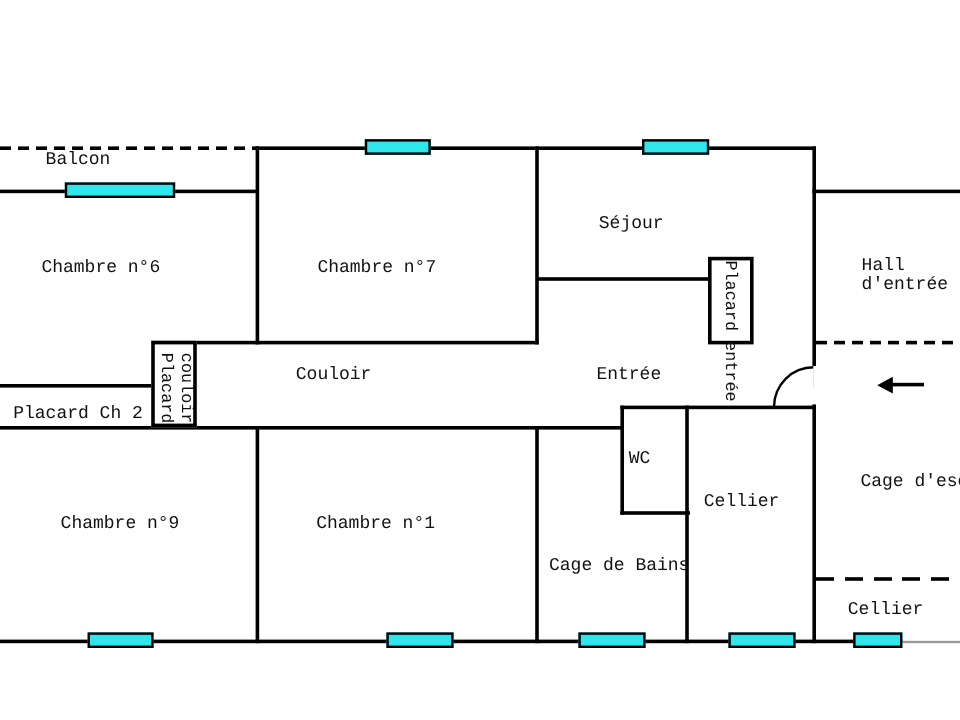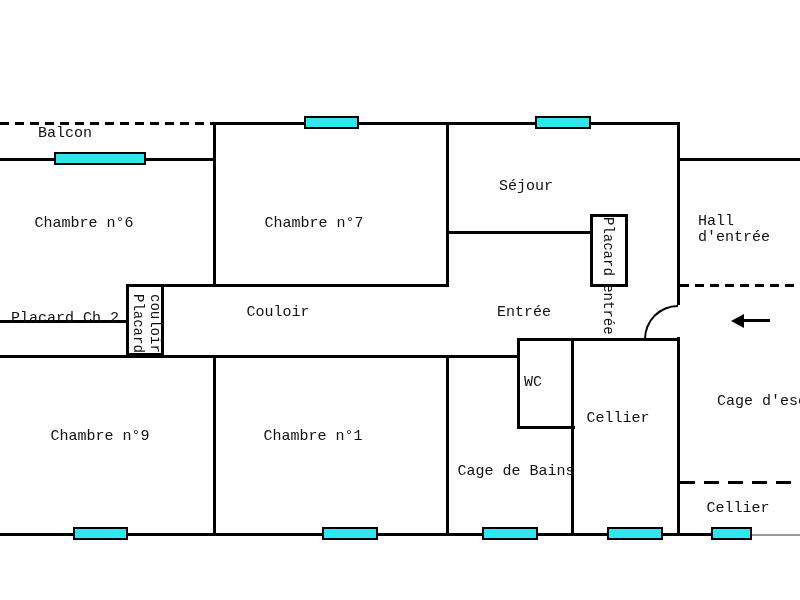--- a/index.html
+++ b/index.html
@@ -18,21 +18,21 @@
   .arc{position:absolute;left:644px;top:305px;width:34px;height:34px;box-sizing:border-box;
        border-top:2px solid var(--wall,#000);border-left:2px solid var(--wall,#000);
        border-top-left-radius:100% 100%;}
   .arrow-head{position:absolute;left:731px;top:314px;width:0;height:0;
        border-top:7px solid transparent;border-bottom:7px solid transparent;
        border-right:13px solid var(--wall,#000);}
   .arrow-tail{position:absolute;left:743px;top:319px;width:27px;height:3px;background:var(--wall,#000);}
   .lbl{position:absolute;font-size:15px;line-height:18px;color:var(--text,#111);
        white-space:nowrap;transform:translateX(-50%);}
   .lbl-left{position:absolute;font-size:15px;line-height:16px;color:var(--text,#111);white-space:nowrap;}
-  .lbl-left span{display:block;}
+  .lbl-left span{display:block;margin-left:20px;}
   .vtext{position:absolute;writing-mode:vertical-rl;font-size:14px;color:var(--text,#111);
        white-space:nowrap;}
   .vbox-text{left:127px;top:290px;width:36px;height:66px;text-align:center;line-height:17px;}
   .vbox-text span{display:block;}
 </style>
 </head>
 <body>
 
 <div class="plan">
 
@@ -80,21 +80,21 @@
   <div class="lbl" style="left:65px;top:125px;">Balcon</div>
   <div class="lbl" style="left:84px;top:215px;">Chambre n°6</div>
   <div class="lbl" style="left:314px;top:215px;">Chambre n°7</div>
   <div class="lbl" style="left:526px;top:178px;">Séjour</div>
   <div class="lbl-left" style="left:698px;top:214px;">
     <span>Hall</span>
     <span>d'entrée</span>
   </div>
   <div class="lbl" style="left:278px;top:304px;">Couloir</div>
   <div class="lbl" style="left:524px;top:304px;">Entrée</div>
-  <div class="lbl" style="left:65px;top:310px;">Placard Ch 2</div>
+  <div class="lbl" style="left:65px;top:336px;">Placard Ch 2</div>
   <div class="lbl" style="left:533px;top:374px;">WC</div>
   <div class="lbl" style="left:618px;top:410px;">Cellier</div>
   <div class="lbl" style="left:516px;top:463px;">Cage de Bains</div>
   <div class="lbl" style="left:100px;top:428px;">Chambre n°9</div>
   <div class="lbl" style="left:313px;top:428px;">Chambre n°1</div>
   <div class="lbl-left" style="left:717px;top:394px;">Cage d'escal</div>
   <div class="lbl" style="left:738px;top:500px;">Cellier</div>
 
   <div class="vtext" style="left:600px;top:217px;">Placard entrée</div>
   <div class="vtext vbox-text">

